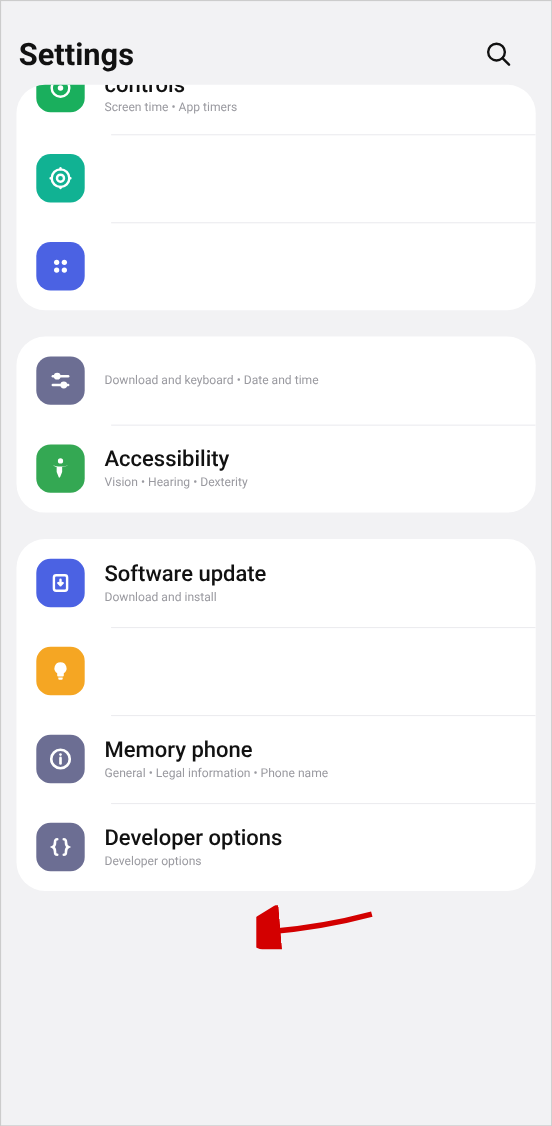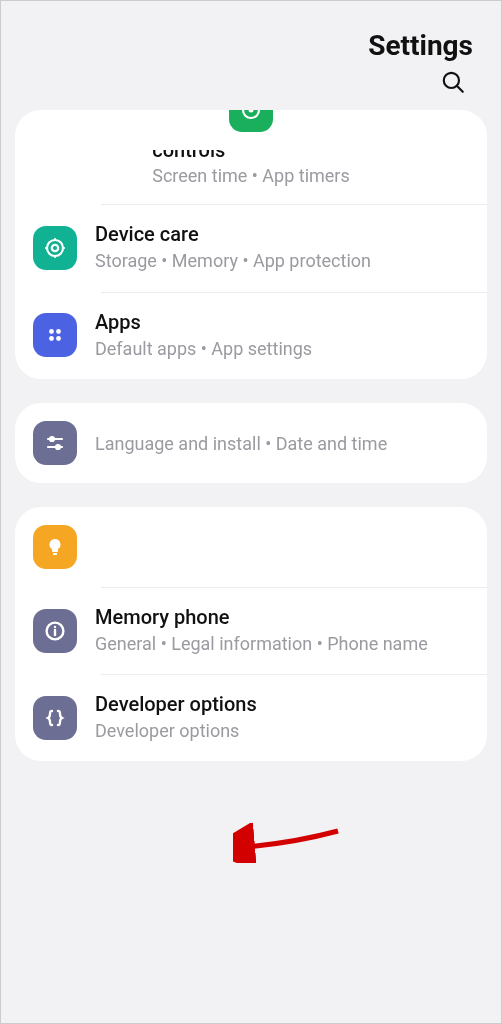--- a/index.html
+++ b/index.html
@@ -6,24 +6,23 @@
   html, body { width: 502px; height: 1024px; }
   body {
     font-family: -apple-system, BlinkMacSystemFont, "Segoe UI", Roboto, Arial, sans-serif;
     background: #f2f2f4;
     border: 1px solid #ccc;
     overflow: hidden;
     position: relative;
   }
   .header {
     display: flex;
-    align-items: flex-end;
+    align-items: center;
     justify-content: space-between;
     padding: 28px 28px 14px 16px;
-    flex-direction: column;
   }
   .header h1 {
     font-size: 28px;
     font-weight: 700;
     color: #111;
   }
   .search-btn {
     width: 40px; height: 40px;
     display: flex; align-items: center; justify-content: center;
     background: transparent; border: none; cursor: pointer;
@@ -60,27 +59,27 @@
   }
   .icon-wrap svg { width: 24px; height: 24px; }
   .row-text { flex: 1; min-width: 0; }
   .row-title {
     font-size: 20px;
     font-weight: 500;
     color: #111;
     line-height: 1.25;
   }
   .row-sub {
-    font-size: 18px;
+    font-size: 11px;
     color: #9a9aa0;
     line-height: 1.35;
     margin-top: 2px;
   }
   
-  .row.partial { padding-top: 0; padding-bottom: 16px; flex-direction: column; }
+  .row.partial { padding-top: 0; padding-bottom: 16px; }
   .row.partial .icon-wrap { margin-top: -22px; }
   .row.partial .row-title {
     height: 12px;
     overflow: hidden;
     line-height: 0;
   }
   
   .arrow {
     position: absolute;
     pointer-events: none;
@@ -113,58 +112,74 @@
     </div>
   </div>
   <div class="row">
     <div class="icon-wrap" style="background:#11b293">
       <svg viewBox="0 0 24 24" fill="none" stroke="#fff" stroke-width="2.2" stroke-linecap="round">
           <circle cx="12" cy="12" r="8"></circle>
           <circle cx="12" cy="12" r="3.2"></circle>
           <path d="M12 4v-1M12 21v-1M4 12h-1M21 12h-1"></path>
         </svg>
     </div>
-    <div class="row-text">
-      <div class="row-title">Device care</div>
-      <div class="row-sub">Storage  •  Memory  •  App protection</div>
-    </div>
   </div>
   <div class="row">
     <div class="icon-wrap" style="background:#4b62e3">
       <svg viewBox="0 0 24 24" fill="#fff">
           <circle cx="8.5" cy="8.5" r="2.4"></circle>
           <circle cx="15.5" cy="8.5" r="2.4"></circle>
           <circle cx="8.5" cy="15.5" r="2.4"></circle>
           <circle cx="15.5" cy="15.5" r="2.4"></circle>
         </svg>
     </div>
-    <div class="row-text">
-      <div class="row-title">Apps</div>
-      <div class="row-sub">Default apps  •  App settings</div>
-    </div>
   </div>
 </div>
 
 <div class="card">
   <div class="row">
     <div class="icon-wrap" style="background:#6c6e93">
       <svg viewBox="0 0 24 24" fill="none" stroke="#fff" stroke-width="2.2" stroke-linecap="round">
           <line x1="5" y1="8" x2="19" y2="8"></line>
           <circle cx="9" cy="8" r="2" fill="#fff"></circle>
           <line x1="5" y1="16" x2="19" y2="16"></line>
           <circle cx="15" cy="16" r="2" fill="#fff"></circle>
         </svg>
     </div>
     <div class="row-text">
-      <div class="row-sub">Language and install  •  Date and time</div>
+      <div class="row-sub">Download and keyboard  •  Date and time</div>
+    </div>
+  </div>
+  <div class="row">
+    <div class="icon-wrap" style="background:#34a853">
+      <svg viewBox="0 0 24 24" fill="#fff">
+          <circle cx="12" cy="5" r="2.4"></circle>
+          <path d="M5 9c4 1.5 10 1.5 14 0-2 1-4.2 1.5-5.5 1.5V15l-2 5h-.5l1-5.5-1 5.5h-.5l-2-5v-4.5C7.2 10.5 7 10 5 9z"></path>
+        </svg>
+    </div>
+    <div class="row-text">
+      <div class="row-title">Accessibility</div>
+      <div class="row-sub">Vision  •  Hearing  •  Dexterity</div>
     </div>
   </div>
 </div>
 
 <div class="card">
+  <div class="row">
+    <div class="icon-wrap" style="background:#4b62e3">
+      <svg viewBox="0 0 24 24" fill="none" stroke="#fff" stroke-width="2.2" stroke-linecap="round">
+          <rect x="6" y="5" width="12" height="14" rx="2"></rect>
+          <path d="M12 9v5m0 0l-2-2m2 2l2-2"></path>
+        </svg>
+    </div>
+    <div class="row-text">
+      <div class="row-title">Software update</div>
+      <div class="row-sub">Download and install</div>
+    </div>
+  </div>
   <div class="row">
     <div class="icon-wrap" style="background:#f5a623">
       <svg viewBox="0 0 24 24" fill="#fff">
           <path d="M12 4a5.5 5.5 0 0 0-3 10.1V16a1 1 0 0 0 1 1h4a1 1 0 0 0 1-1v-1.9A5.5 5.5 0 0 0 12 4zm-2 14h4v1a1 1 0 0 1-1 1h-2a1 1 0 0 1-1-1z"></path>
         </svg>
     </div>
   </div>
   <div class="row">
     <div class="icon-wrap" style="background:#6c6e93">
       <svg viewBox="0 0 24 24" fill="none" stroke="#fff" stroke-width="2.4" stroke-linecap="round">

